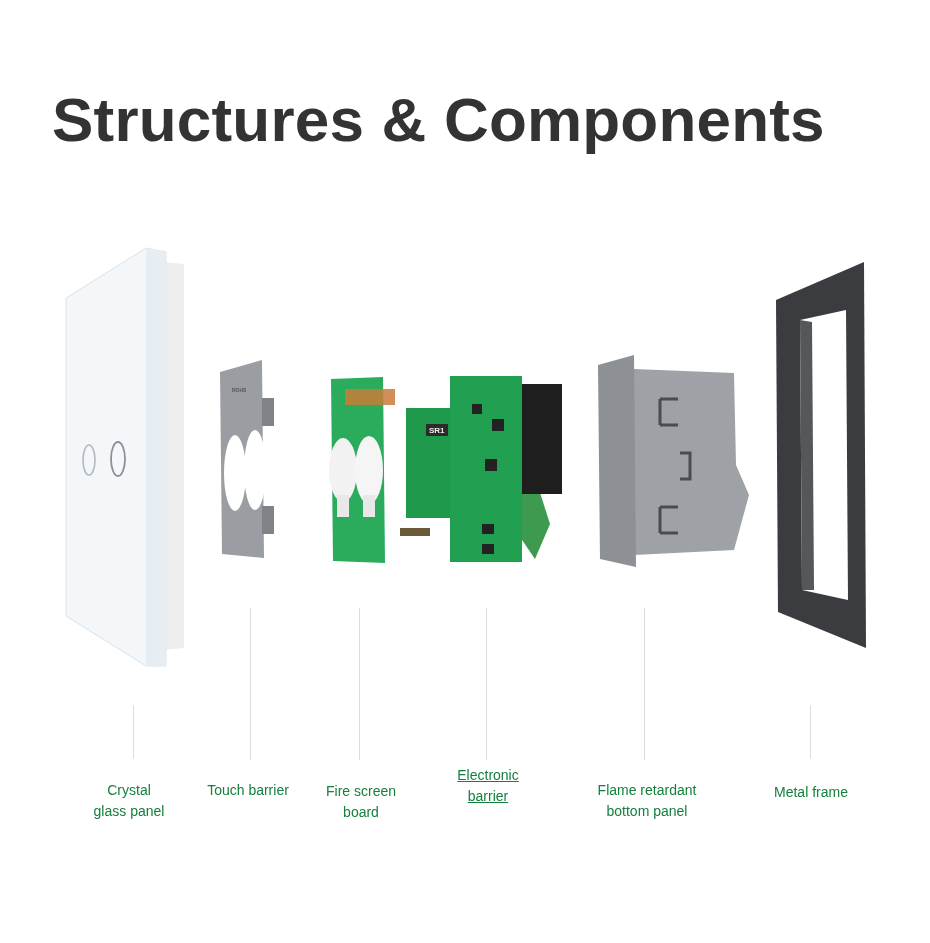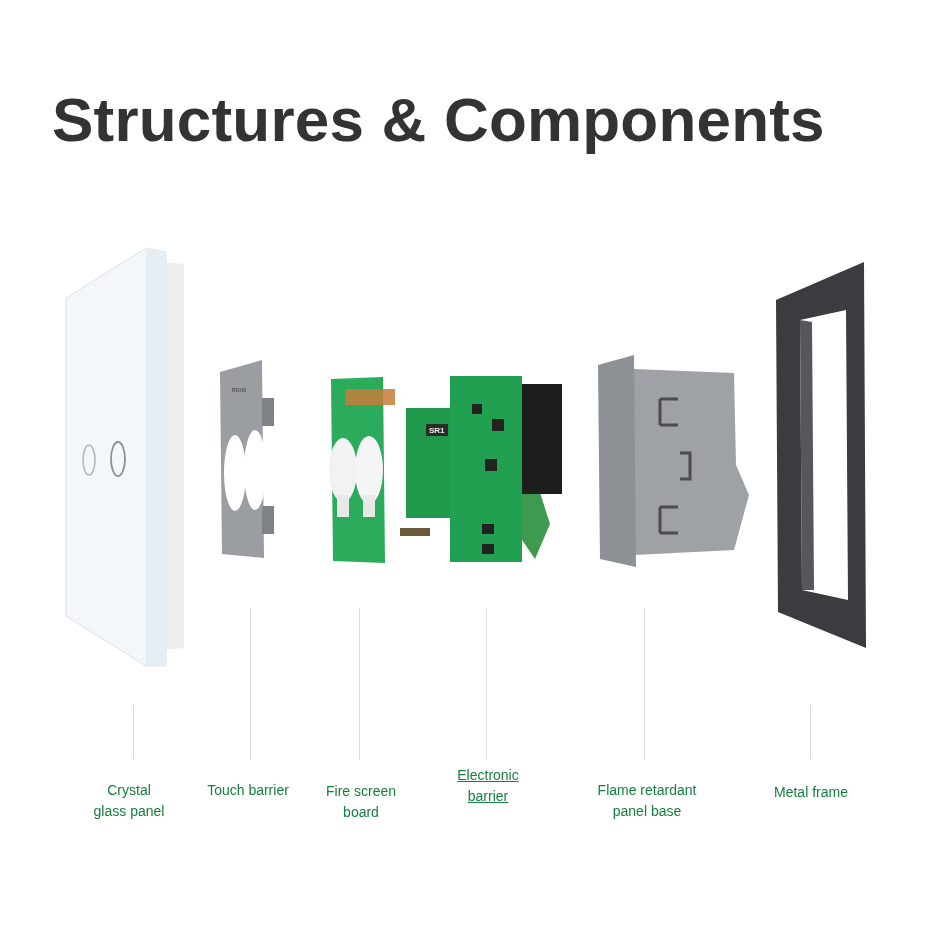--- a/index.html
+++ b/index.html
@@ -99,17 +99,17 @@
 <div class="label" style="left:361px;top:781px;">
   <div>Fire screen</div>
   <div>board</div>
 </div>
 <div class="label" style="left:488px;top:765px;text-decoration:underline;">
   <div>Electronic</div>
   <div>barrier</div>
 </div>
 <div class="label" style="left:647px;top:767px;margin-top:13px;">
   <div>Flame retardant</div>
-  <div>panel base</div>
+  <div>bottom panel</div>
 </div>
 <div class="label" style="left:811px;top:782px;">
   <div>Metal frame</div>
 </div>
 
 </body></html>

